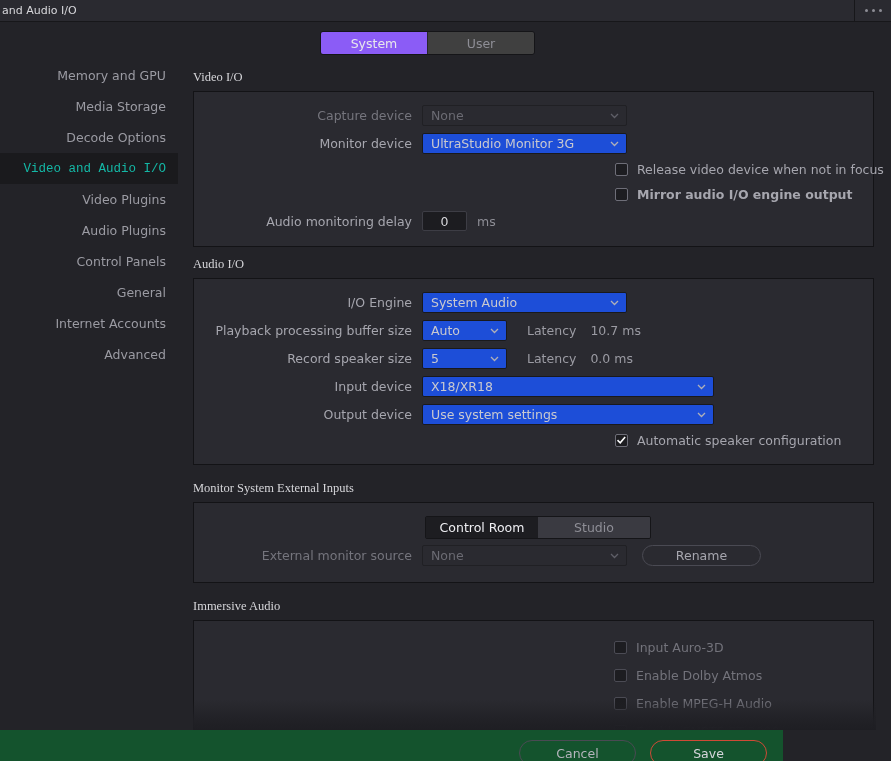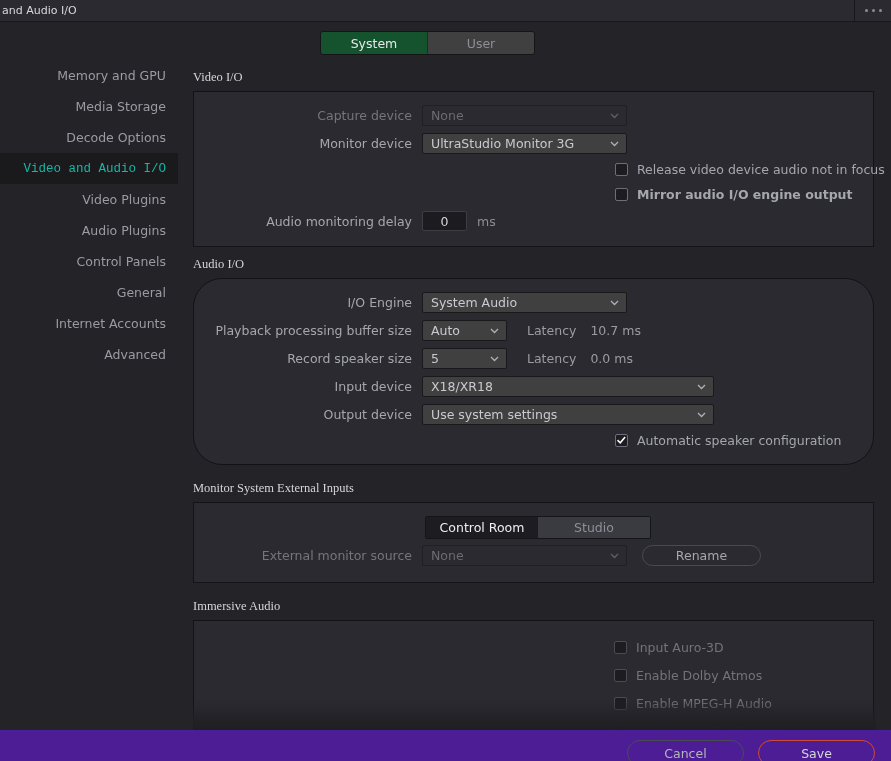--- a/index.html
+++ b/index.html
@@ -74,21 +74,21 @@
     display: flex;
     align-items: center;
     justify-content: center;
     font-size: 12.5px;
     background: #404040;
     color: #8e8e96;
     border-right: 1px solid #26262b;
   }
   .seg .segbtn:last-child { border-right: none; }
   .seg .segbtn.active {
-    background: #14532d;
+    background: #8b5cf6;
     color: #e8e8ec;
   }
 
   
   .sidebar {
     position: absolute;
     left: 0; top: 60px;
     width: 178px;
     height: 701px;
     background: #232328;
@@ -145,21 +145,21 @@
     color: #a6a6ae;
     box-sizing: border-box;
     white-space: nowrap;
   }
   .lbl.dim { color: #75757d; }
   .ctl { display: flex; align-items: center; }
 
   
   .dd {
     height: 21px;
-    background: #404040;
+    background: #1d4ed8;
     border: 1px solid #19191c;
     border-radius: 2px;
     display: flex;
     align-items: center;
     padding: 0 6px 0 8px;
     box-sizing: border-box;
     font-size: 12.5px;
     color: #c9c9cf;
   }
   .dd .ddtext {
@@ -284,22 +284,22 @@
   .fade {
     position: absolute;
     left: 193px; top: 700px;
     width: 683px; height: 30px;
     background: linear-gradient(to bottom, rgba(42,42,48,0) 0%, rgba(32,32,37,0.92) 70%, rgba(30,30,35,1) 100%);
     pointer-events: none;
   }
   .footer {
     position: absolute;
     left: 0; top: 730px;
-    width: 891px; height: 31px;
-    background: #4c1d95;
+    width: 783px; height: 31px;
+    background: #14532d;
   }
   .footer-btns {
     position: absolute;
     right: 16px; top: 10px;
     display: flex;
     gap: 14px;
   }
   .btn-foot {
     width: 117px; height: 26px;
     border-radius: 13px;
@@ -379,39 +379,39 @@
             <svg viewBox="0 0 11 11" width="11" height="11">
                 <path d="M2 4 L5.5 7.5 L9 4" fill="none" stroke="#b0b0b8" stroke-width="1.3"></path>
               </svg>
           </span>
         </div>
       </div>
     </div>
 
     <div class="cbrow" style="padding-left:421px;">
       <span class="cb"></span>
-      <span class="cbtext">Release video device audio not in focus</span>
+      <span class="cbtext">Release video device when not in focus</span>
     </div>
 
     <div class="cbrow" style="padding-left:421px;font-weight:bold;">
       <span class="cb"></span>
       <span class="cbtext">Mirror audio I/O engine output</span>
     </div>
 
     <div class="row">
       <div class="lbl">Audio monitoring delay</div>
       <div class="ctl">
         <div class="numfield">0</div>
         <span class="unit">ms</span>
       </div>
     </div>
   </div>
 
   <div class="section-title">Audio I/O</div>
-  <div class="panel" style="padding:9px 0 11px 0;border-radius:29px;">
+  <div class="panel" style="padding:9px 0 11px 0;">
 
     <div class="row">
       <div class="lbl">I/O Engine</div>
       <div class="ctl">
         <div class="dd w205">
           <span class="ddtext">System Audio</span>
           <span class="chev">
             <svg viewBox="0 0 11 11" width="11" height="11">
                 <path d="M2 4 L5.5 7.5 L9 4" fill="none" stroke="#b0b0b8" stroke-width="1.3"></path>
               </svg>

